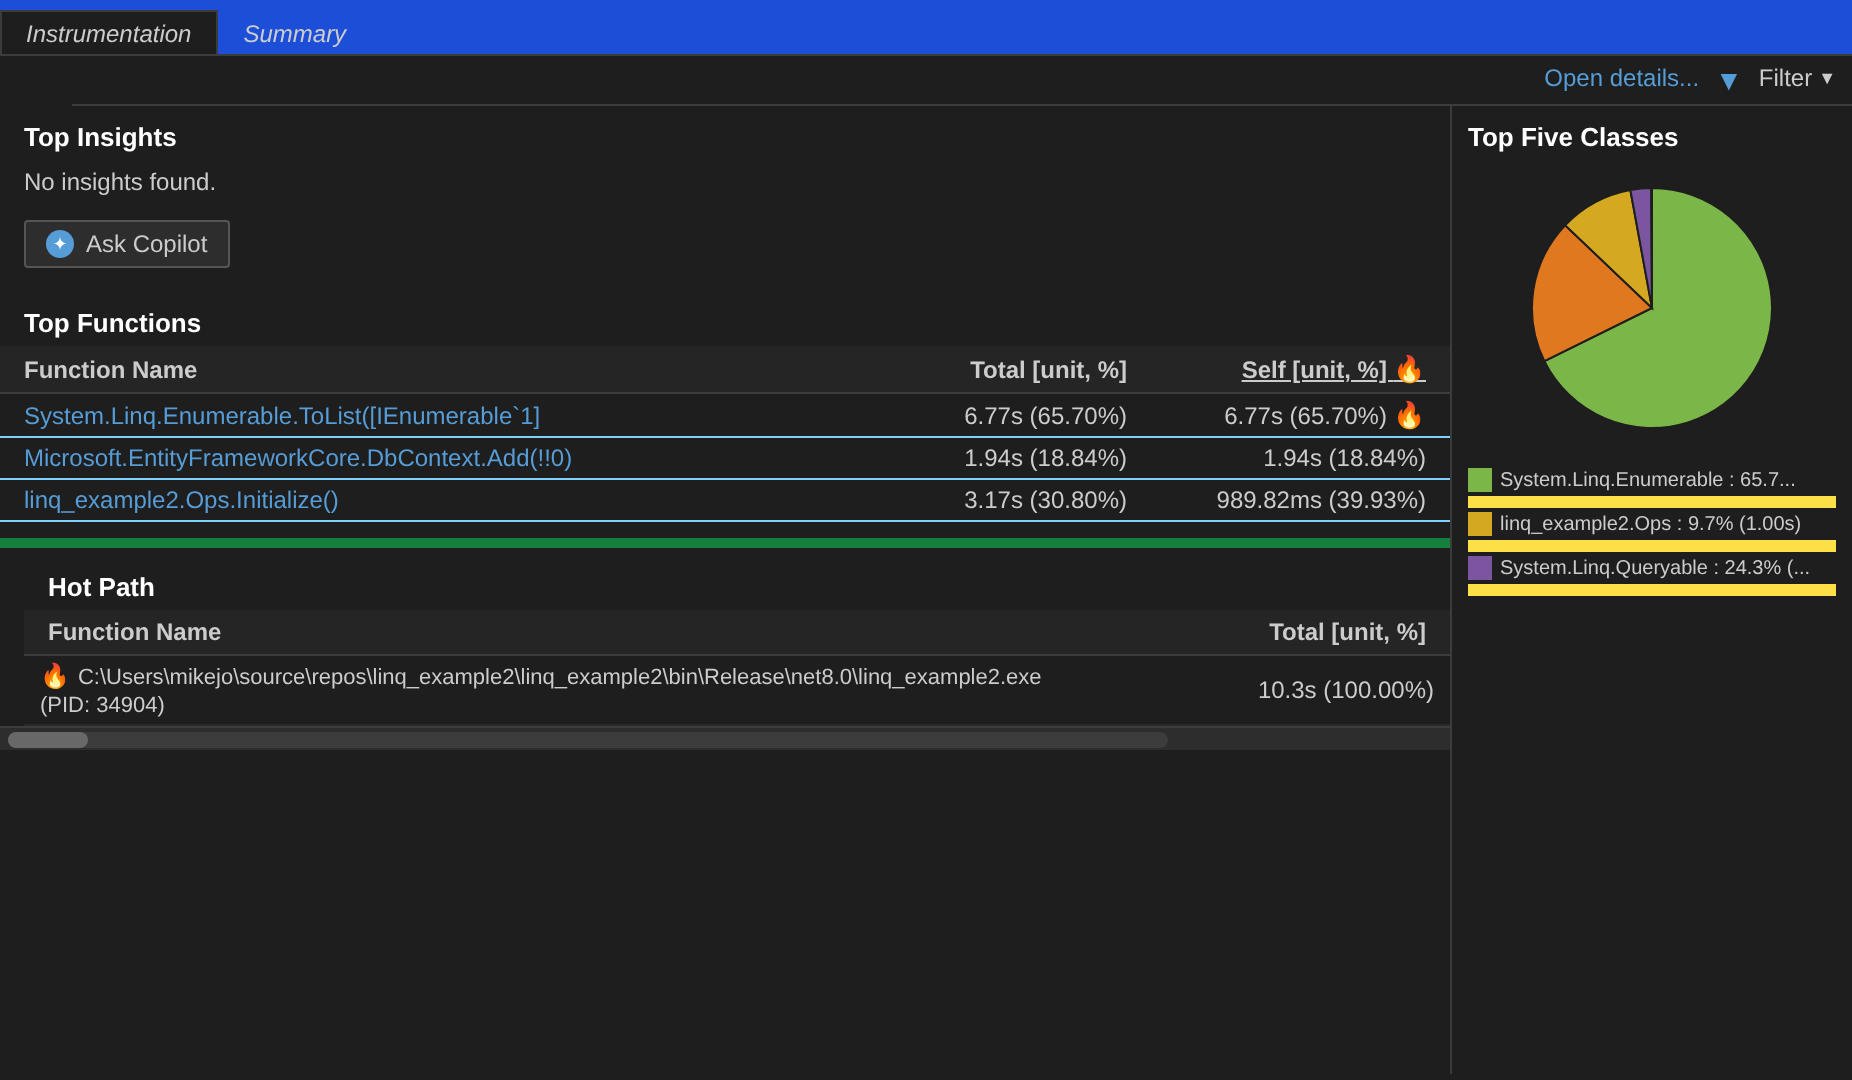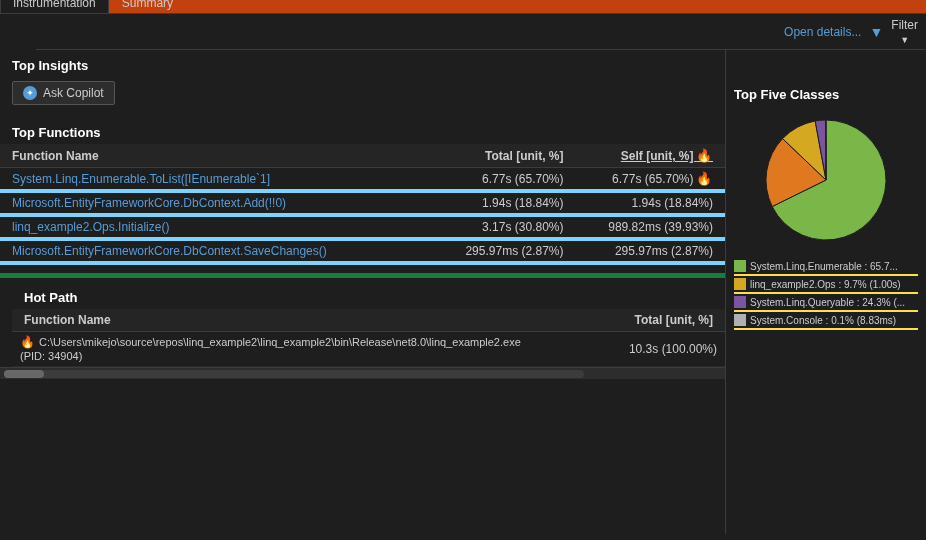--- a/index.html
+++ b/index.html
@@ -9,24 +9,25 @@
       font-family: 'Segoe UI', sans-serif;
       font-size: 12px;
       width: 926px;
       height: 540px;
       overflow: hidden;
     }
 
     
     .tab-bar {
       display: flex;
-      background: #c2410c;
+      background: #1d4ed8;
       border-bottom: 1px solid #3c3c3c;
-      height: 14px;
+      height: 28px;
       align-items: flex-end;
+      font-style: italic;
     }
     .tab {
       padding: 4px 12px;
       cursor: pointer;
       font-size: 12px;
       color: #cccccc;
       border-top: 1px solid transparent;
       border-left: 1px solid transparent;
       border-right: 1px solid transparent;
       background: transparent;
@@ -38,40 +39,39 @@
       background: #1e1e1e;
       border-top-color: #3c3c3c;
       border-left-color: #3c3c3c;
       border-right-color: #3c3c3c;
     }
 
     
     .toolbar {
       display: flex;
       justify-content: flex-end;
-      align-items: center;
+      align-items: flex-start;
       padding: 4px 8px;
       gap: 8px;
       background: #1e1e1e;
       border-bottom: 1px solid #3c3c3c;
       margin-left: 36px;
     }
     .toolbar-link {
       color: #569cd6;
       cursor: pointer;
       font-size: 12px;
     }
     .toolbar-btn {
       display: flex;
       align-items: center;
       gap: 3px;
       color: #cccccc;
       cursor: pointer;
       font-size: 12px;
-      flex-direction: column;
     }
 
     
     .main-layout {
       display: flex;
       height: calc(540px - 28px - 28px);
     }
 
     
     .left-panel {
@@ -143,21 +143,21 @@
       font-size: 12px;
       background: #252526;
     }
     .functions-table th.right-align,
     .functions-table td.right-align {
       text-align: right;
     }
     .functions-table td {
       padding: 3px 12px;
       font-size: 12px;
-      border-bottom: 4px solid #7dd3fc;
+      border-bottom: 1px solid #7dd3fc;
     }
     .functions-table td.func-link {
       color: #569cd6;
       cursor: pointer;
     }
     .flame-icon {
       color: #e05c00;
       font-size: 13px;
     }
 
@@ -222,39 +222,38 @@
       background: #686868;
       border-radius: 4px;
     }
 
     
     .chart-title {
       font-size: 13px;
       font-weight: bold;
       color: #ffffff;
       margin-bottom: 8px;
-      margin-top: 29px;
     }
 
     .pie-container {
       display: flex;
       justify-content: center;
       margin-bottom: 8px;
     }
 
     
     .legend {
       font-size: 10px;
     }
     .legend-item {
       display: flex;
       align-items: center;
       gap: 4px;
       padding: 2px 0;
-      border-bottom: 2px solid #fde047;
+      border-bottom: 6px solid #fde047;
     }
     .legend-color {
       width: 12px;
       height: 12px;
       flex-shrink: 0;
     }
     .legend-text {
       color: #cccccc;
       font-size: 10px;
       white-space: nowrap;
@@ -282,20 +281,21 @@
     <span style="font-size:9px;">▼</span>
   </span>
 </div>
 
 <div class="main-layout">
 
   <div class="left-panel">
 
     <div>
       <div class="section-header">Top Insights</div>
+      <div class="no-insights">No insights found.</div>
       <button class="ask-copilot-btn">
         <div class="copilot-icon">✦</div>
         <span>Ask Copilot</span>
       </button>
     </div>
 
     <div>
       <div class="section-header">Top Functions</div>
       <table class="functions-table">
         <thead>
@@ -314,25 +314,20 @@
             <tr>
       <td class="func-link">Microsoft.EntityFrameworkCore.DbContext.Add(!!0)</td>
       <td class="right-align">1.94s (18.84%)</td>
       <td class="right-align">1.94s (18.84%)</td>
     </tr>
             <tr>
       <td class="func-link">linq_example2.Ops.Initialize()</td>
       <td class="right-align">3.17s (30.80%)</td>
       <td class="right-align">989.82ms (39.93%)</td>
     </tr>
-            <tr>
-      <td class="func-link">Microsoft.EntityFrameworkCore.DbContext.SaveChanges()</td>
-      <td class="right-align">295.97ms (2.87%)</td>
-      <td class="right-align">295.97ms (2.87%)</td>
-    </tr>
           </tbody>
       </table>
     </div>
 
     <div class="hot-path-section">
       <div class="section-header">Hot Path</div>
       <table class="hot-path-table">
         <thead>
           <tr>
             <th style="width:75%;">Function Name</th>
@@ -372,20 +367,16 @@
       <span class="legend-text">System.Linq.Enumerable : 65.7...</span>
     </div>
         <div class="legend-item">
       <div class="legend-color" style="background:#d4a820;"></div>
       <span class="legend-text">linq_example2.Ops : 9.7% (1.00s)</span>
     </div>
         <div class="legend-item">
       <div class="legend-color" style="background:#7c55a0;"></div>
       <span class="legend-text">System.Linq.Queryable : 24.3% (...</span>
     </div>
-        <div class="legend-item">
-      <div class="legend-color" style="background:#b0b0b0;"></div>
-      <span class="legend-text">System.Console : 0.1% (8.83ms)</span>
-    </div>
       </div>
   </div>
 
 </div>
 
 </body></html>

